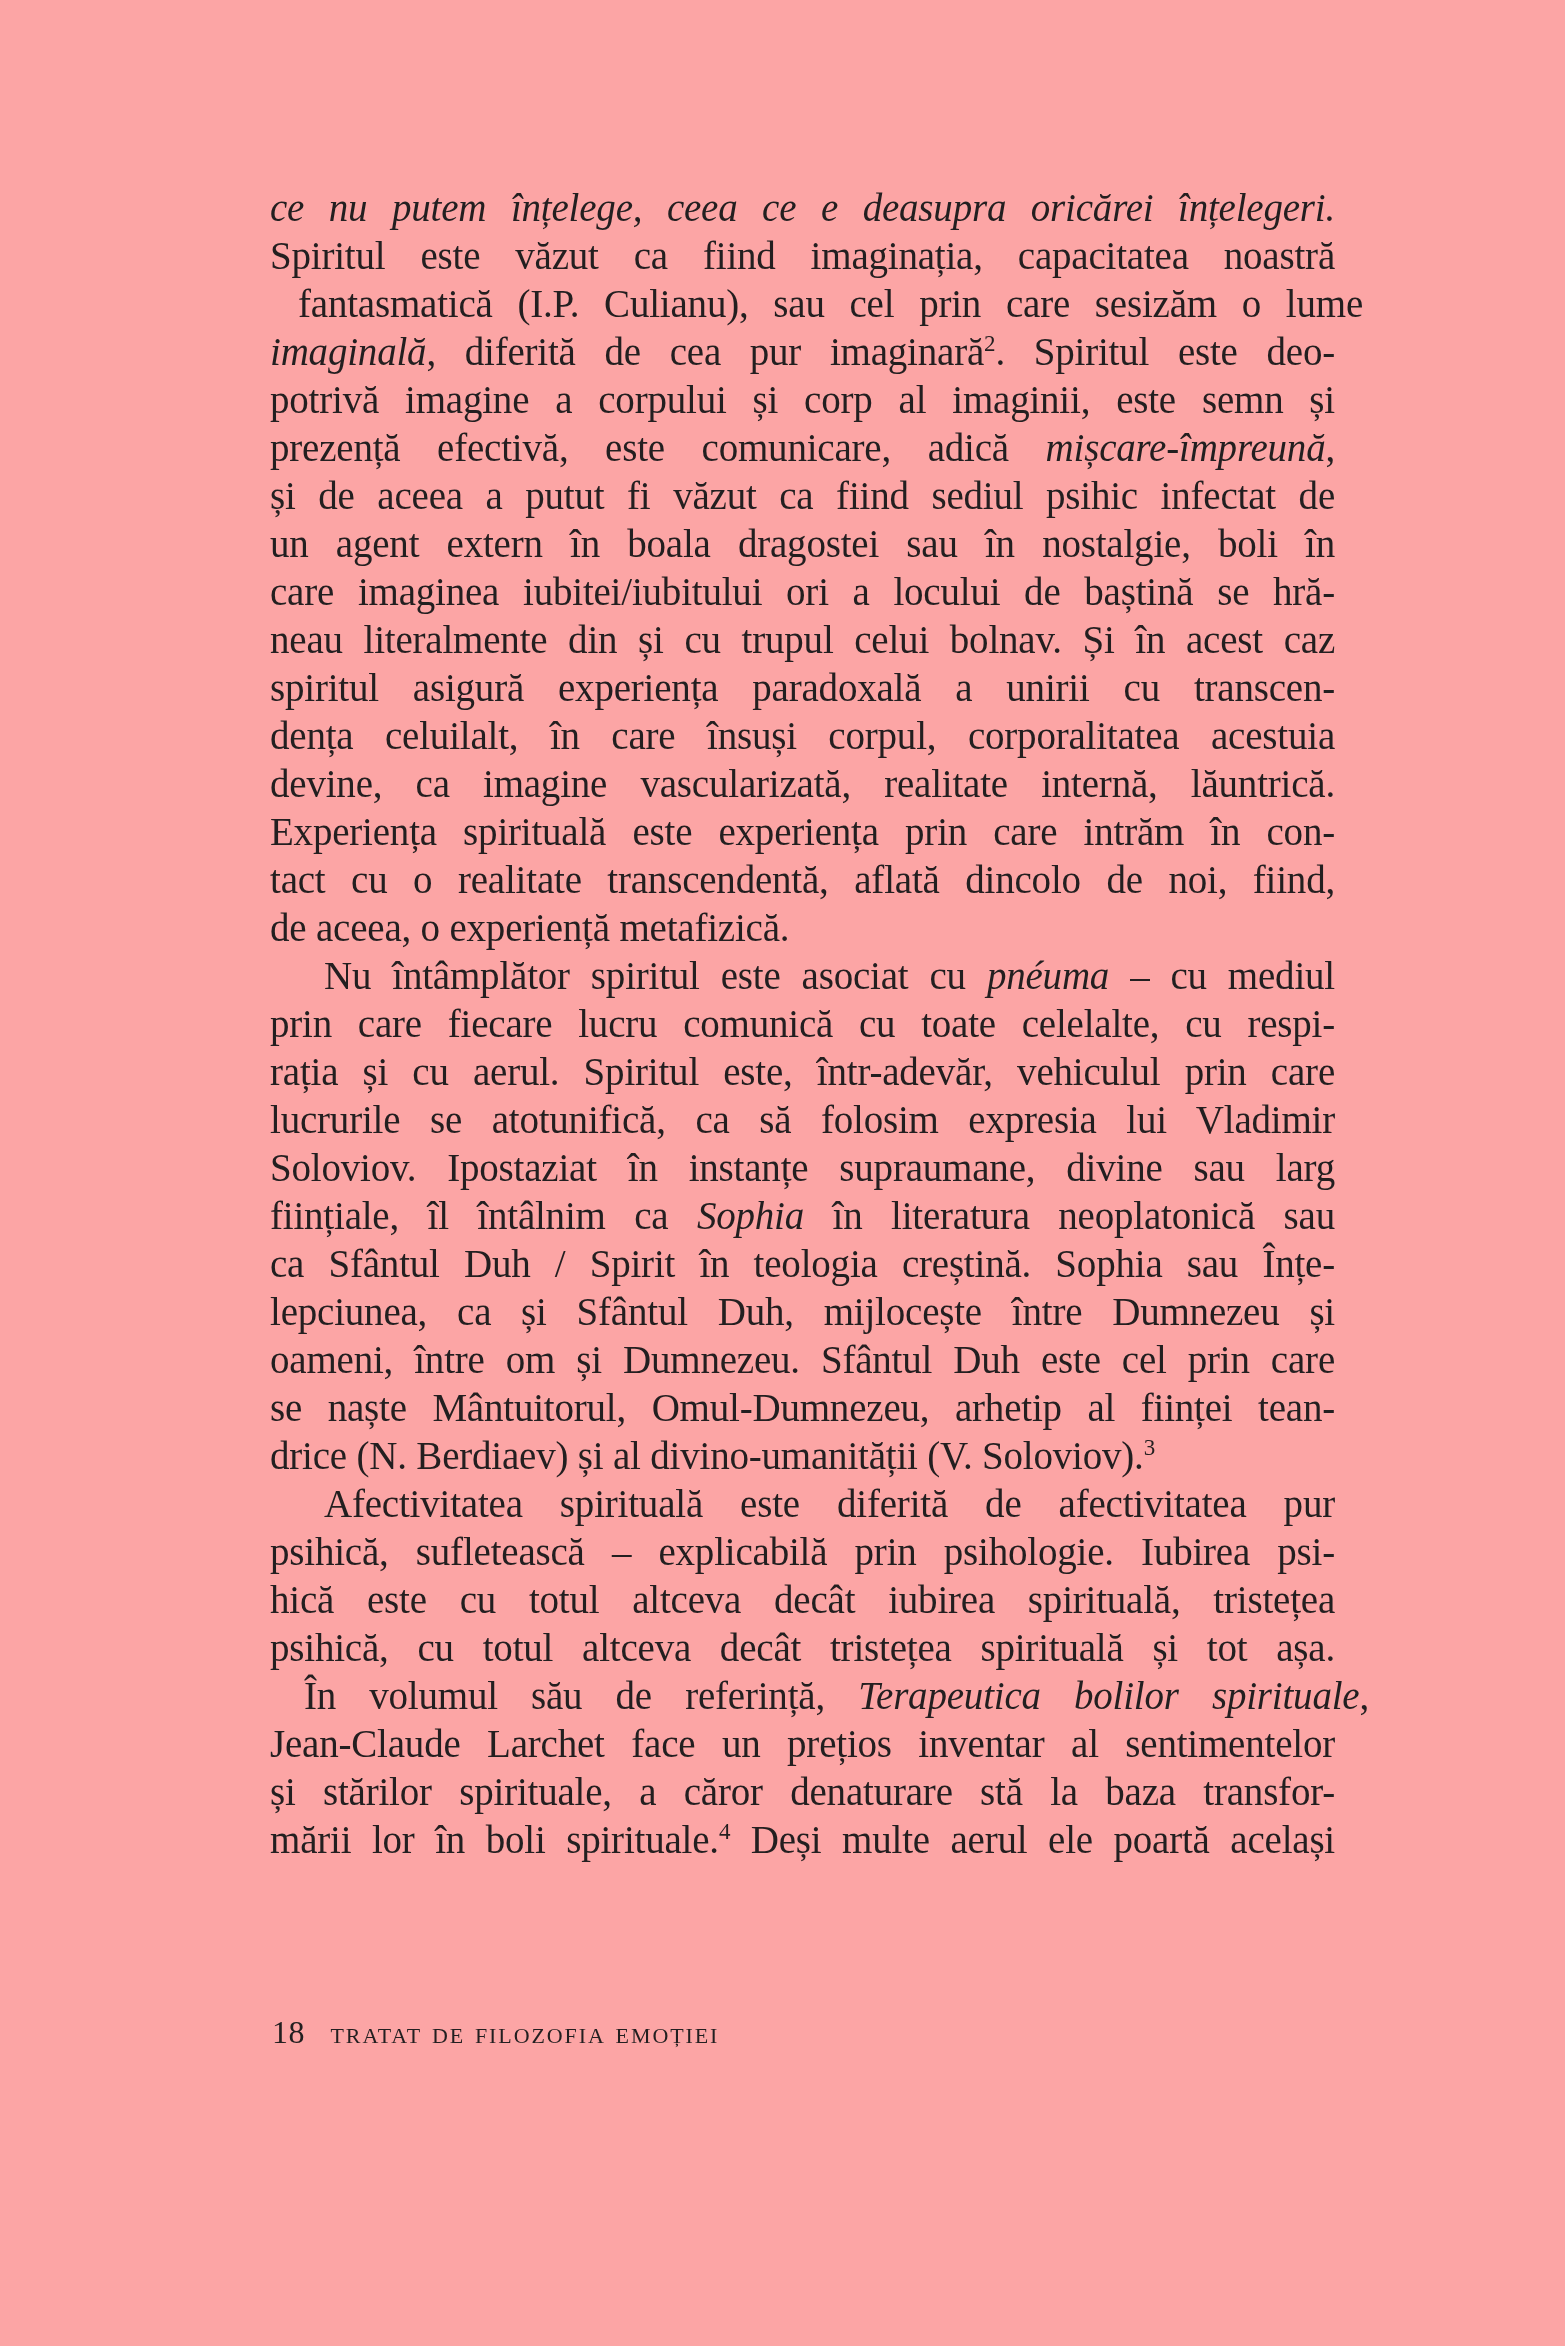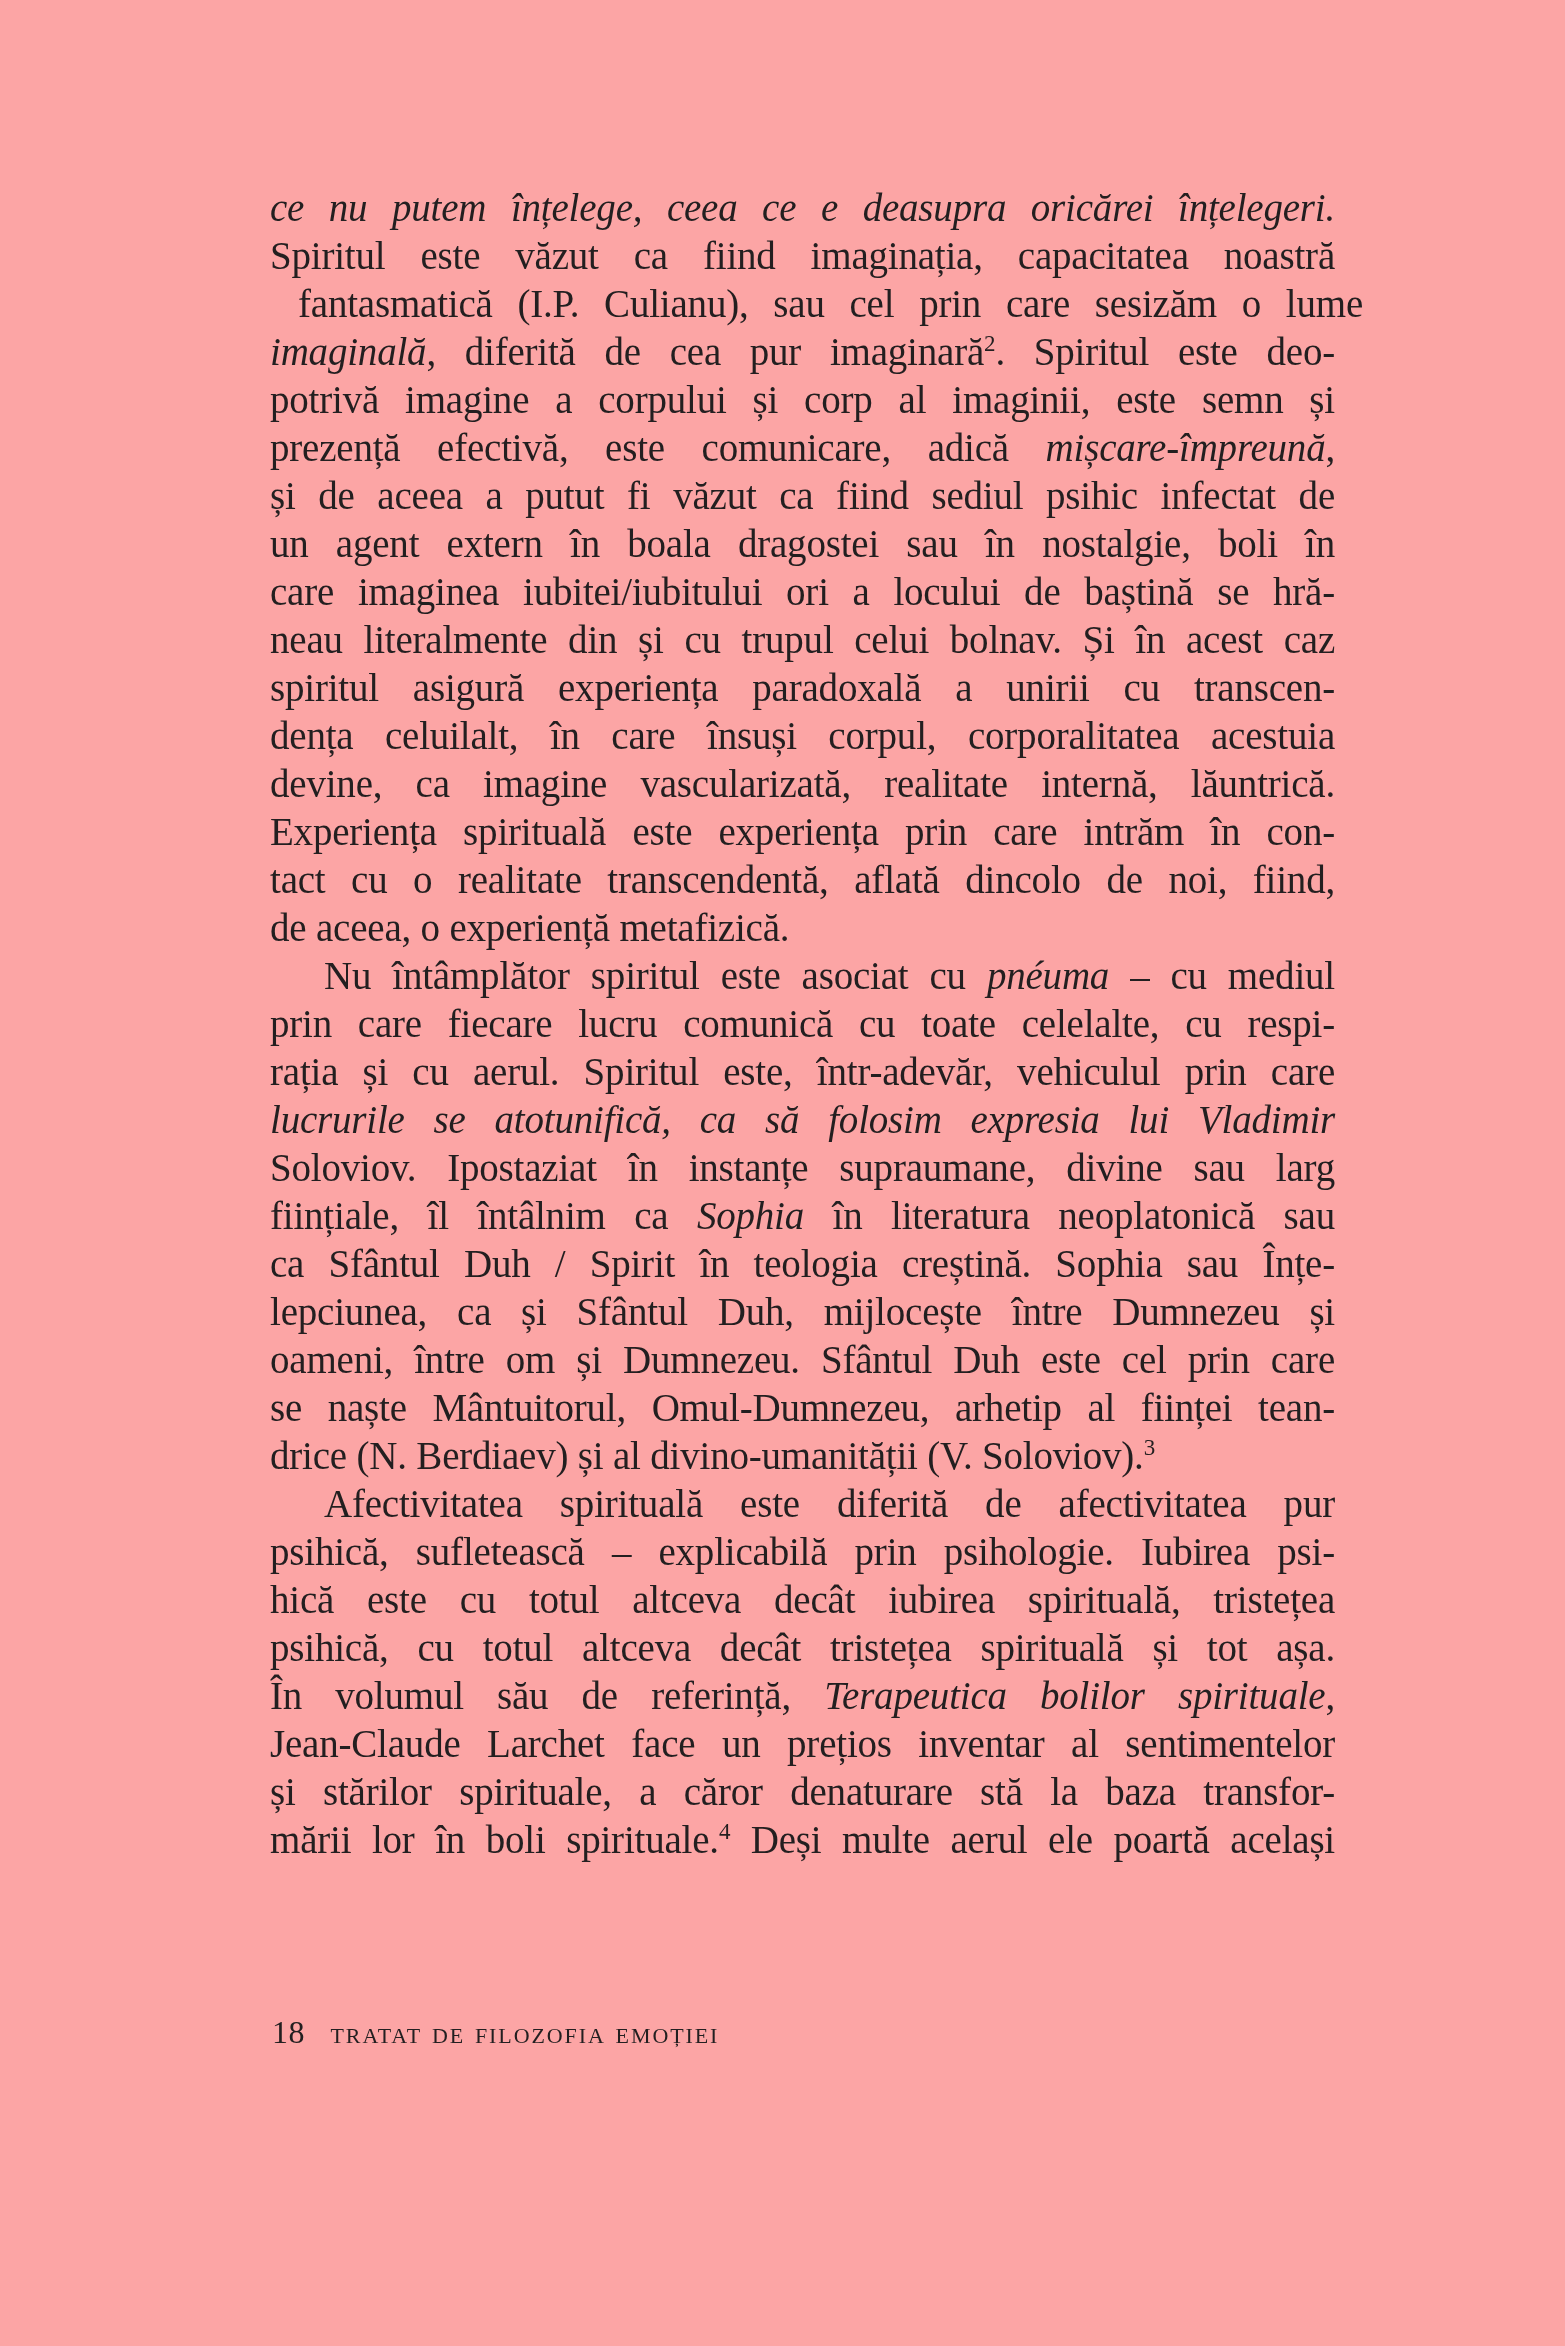--- a/index.html
+++ b/index.html
@@ -101,35 +101,35 @@
         <div class="line"><span class="line-inner" style="width: 100%; white-space: normal;"><span>dența celuilalt, în care însuși corpul, corporalitatea acestuia</span></span></div>
         <div class="line"><span class="line-inner" style="width: 100%; white-space: normal;"><span>devine, ca imagine vascularizată, realitate internă, lăuntrică.</span></span></div>
         <div class="line"><span class="line-inner" style="width: 100%; white-space: normal;"><span>Experiența spirituală este experiența prin care intrăm în con-</span></span></div>
         <div class="line"><span class="line-inner" style="width: 100%; white-space: normal;"><span>tact cu o realitate transcendentă, aflată dincolo de noi, fiind,</span></span></div>
         <div class="line last"><span class="line-inner" style="width: 100%; white-space: normal;"><span>de aceea, o experiență metafizică.</span></span></div>
       </div>
       <div>
         <div class="line indent"><span class="line-inner" style="width: 100%; white-space: normal;"><span>Nu întâmplător spiritul este asociat cu </span><span class="it">pnéuma</span><span> – cu mediul</span></span></div>
         <div class="line"><span class="line-inner" style="width: 100%; white-space: normal;"><span>prin care fiecare lucru comunică cu toate celelalte, cu respi-</span></span></div>
         <div class="line"><span class="line-inner" style="width: 100%; white-space: normal;"><span>rația și cu aerul. Spiritul este, într-adevăr, vehiculul prin care</span></span></div>
-        <div class="line"><span class="line-inner" style="width: 100%; white-space: normal; font-style: italic;"><span>lucrurile se atotunifică, ca să folosim expresia lui Vladimir</span></span></div>
+        <div class="line"><span class="line-inner" style="width: 100%; white-space: normal;"><span>lucrurile se atotunifică, ca să folosim expresia lui Vladimir</span></span></div>
         <div class="line"><span class="line-inner" style="width: 100%; white-space: normal;"><span>Soloviov. Ipostaziat în instanțe supraumane, divine sau larg</span></span></div>
         <div class="line"><span class="line-inner" style="width: 100%; white-space: normal;"><span>ființiale, îl întâlnim ca </span><span class="it">Sophia</span><span> în literatura neoplatonică sau</span></span></div>
         <div class="line"><span class="line-inner" style="width: 100%; white-space: normal;"><span>ca Sfântul Duh / Spirit în teologia creștină. Sophia sau Înțe-</span></span></div>
         <div class="line"><span class="line-inner" style="width: 100%; white-space: normal;"><span>lepciunea, ca și Sfântul Duh, mijlocește între Dumnezeu și</span></span></div>
         <div class="line"><span class="line-inner" style="width: 100%; white-space: normal;"><span>oameni, între om și Dumnezeu. Sfântul Duh este cel prin care</span></span></div>
         <div class="line"><span class="line-inner" style="width: 100%; white-space: normal;"><span>se naște Mântuitorul, Omul-Dumnezeu, arhetip al ființei tean-</span></span></div>
         <div class="line last"><span class="line-inner" style="width: 100%; white-space: normal;"><span>drice (N. Berdiaev) și al divino-umanității (V. Soloviov).</span><sup class="fn">3</sup></span></div>
       </div>
       <div>
         <div class="line indent"><span class="line-inner" style="width: 100%; white-space: normal;"><span>Afectivitatea spirituală este diferită de afectivitatea pur</span></span></div>
         <div class="line"><span class="line-inner" style="width: 100%; white-space: normal;"><span>psihică, sufletească – explicabilă prin psihologie. Iubirea psi-</span></span></div>
         <div class="line"><span class="line-inner" style="width: 100%; white-space: normal;"><span>hică este cu totul altceva decât iubirea spirituală, tristețea</span></span></div>
         <div class="line"><span class="line-inner" style="width: 100%; white-space: normal;"><span>psihică, cu totul altceva decât tristețea spirituală și tot așa.</span></span></div>
-        <div class="line"><span class="line-inner" style="width: 100%; white-space: normal;"><span>În volumul său de referință, </span><span class="it">Terapeutica bolilor spirituale</span><span>,</span></span></div>
+        <div class="line"><span class="line-inner" style="width: 100%; white-space: normal; margin-left: 34px;"><span>În volumul său de referință, </span><span class="it">Terapeutica bolilor spirituale</span><span>,</span></span></div>
         <div class="line"><span class="line-inner" style="width: 100%; white-space: normal; font-family: Liberation Serif, serif;"><span>Jean-Claude Larchet face un prețios inventar al sentimentelor</span></span></div>
         <div class="line"><span class="line-inner" style="width: 100%; white-space: normal;"><span>și stărilor spirituale, a căror denaturare stă la baza transfor-</span></span></div>
         <div class="line"><span class="line-inner" style="width: 100%; white-space: normal;"><span>mării lor în boli spirituale.</span><sup class="fn">4</sup><span> Deși multe aerul ele poartă același</span></span></div>
       </div>
     </div>
 
   <div class="footer">
     <span class="page-num">18</span>
     <span class="running-title">TRATAT DE FILOZOFIA EMOȚIEI</span>
   </div>

